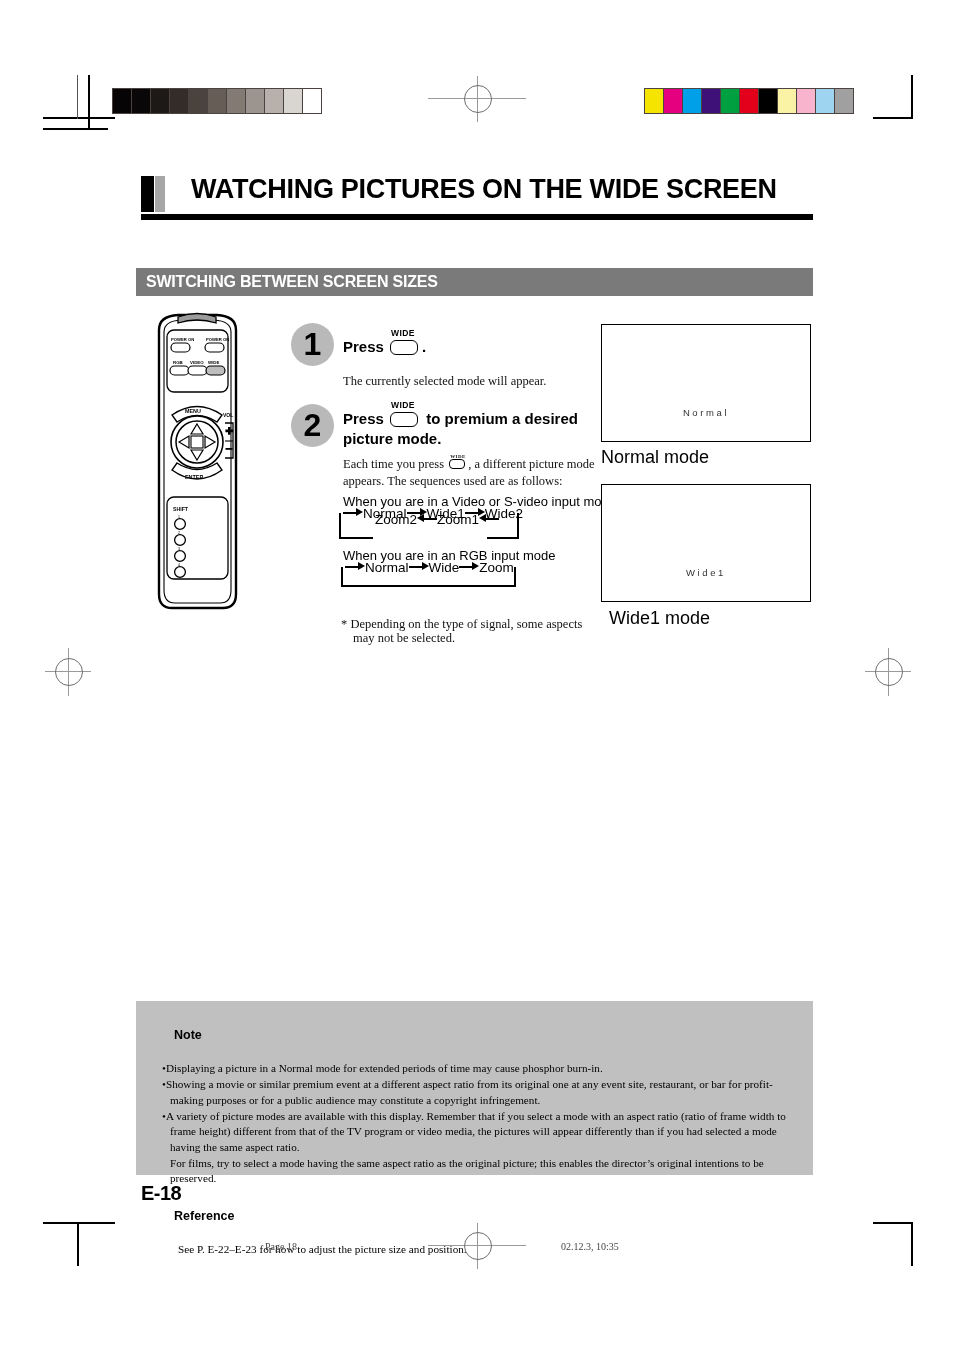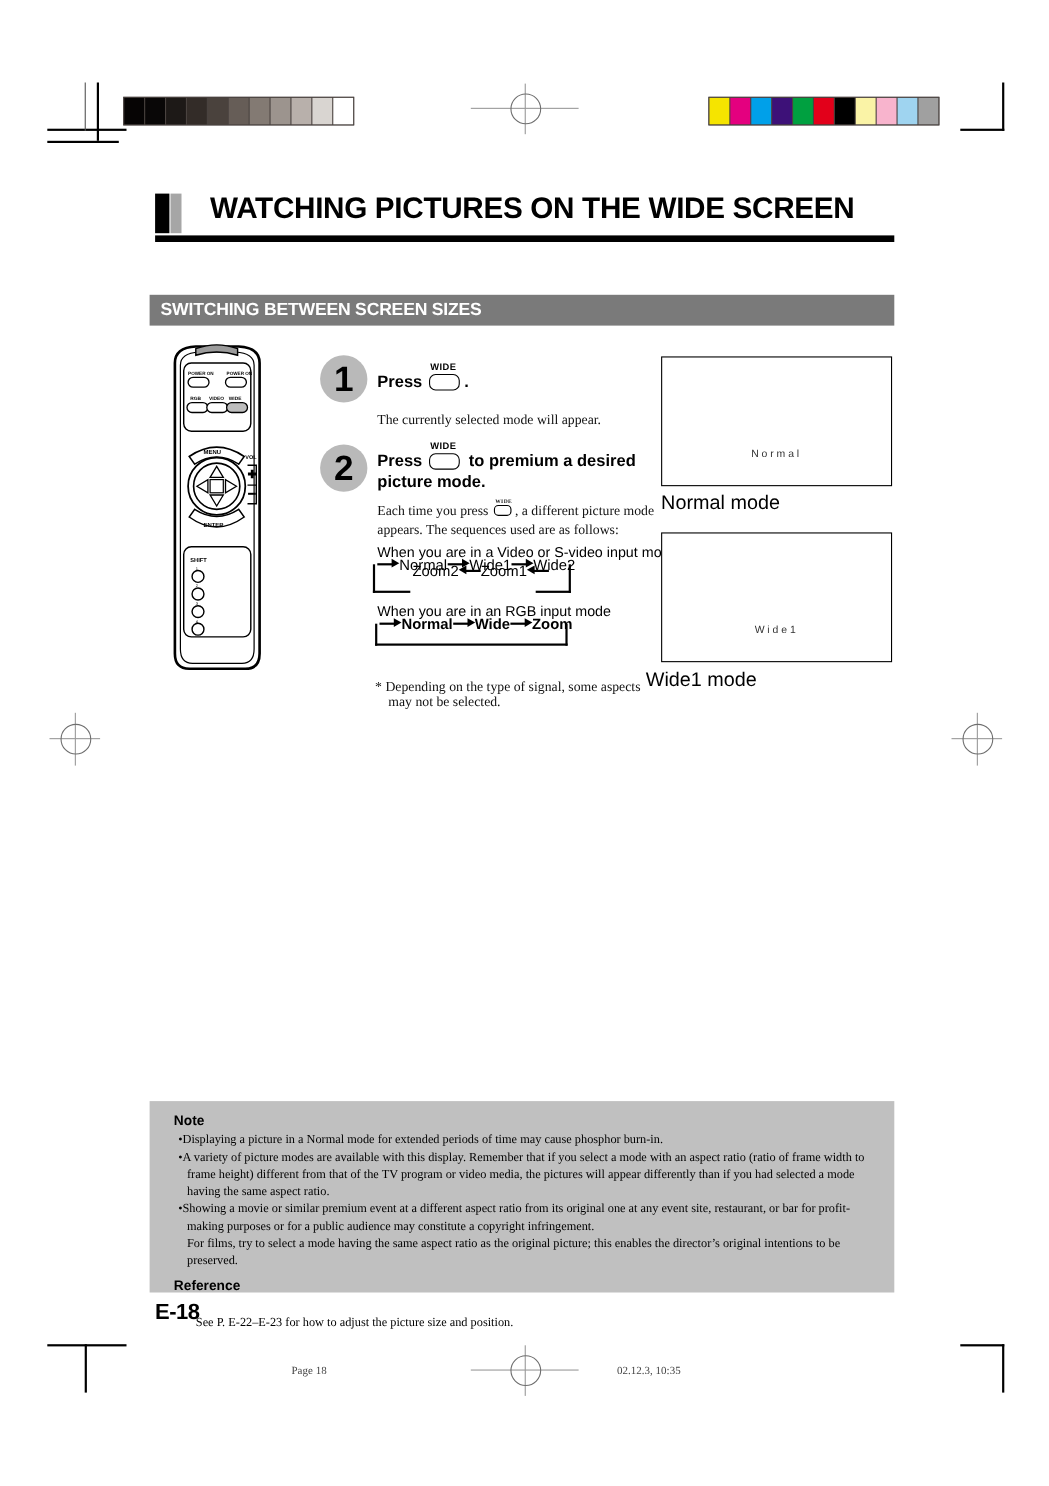--- a/index.html
+++ b/index.html
@@ -51,21 +51,21 @@
   .arw.rev i{left:6px;}
   .arw.rev b{left:0;right:auto;border-left:none;border-right:7px solid #000;}
 
   
   .screen{position:absolute;border:1.8px solid #000;background:#fff;}
   .screen .osd{position:absolute;left:0;right:0;bottom:23px;text-align:center;font-size:9.5px;letter-spacing:2.6px;color:#333;}
   .cap-txt{position:absolute;font-size:18px;}
 
   
   .note{position:absolute;left:136px;top:1001px;width:677px;height:174px;background:#c0c0c0;}
-  .note h4{margin:0;padding:11px 0 3px 22px;font-size:12.5px;font-weight:bold;}
+  .note h4{margin:16px;padding:11px 0 3px 22px;font-size:12.5px;font-weight:bold;}
   .note ul{margin:0;padding:0 16px 0 26px;list-style:none;}
   .note li{font-family:"Liberation Serif","DejaVu Serif",serif;font-size:11.2px;line-height:1.37;
            text-indent:-8px;padding-left:8px;margin-bottom:1px;}
   .note li::before{content:"\2022 ";}
   .note li.cont::before{content:"";}
   .note li.cont{text-indent:0;padding-left:8px;}
   .note p{margin:16px;padding:1px 16px 0 26px;font-family:"Liberation Serif","DejaVu Serif",serif;font-size:11.2px;}
 
   .pagenum{position:absolute;left:141px;top:1182px;font-size:20px;font-weight:bold;letter-spacing:-0.5px;}
   .foot{position:absolute;font-family:Liberation Serif, serif;font-size:10px;color:#444;}
@@ -248,44 +248,44 @@
     <span>Zoom2</span><span class="arw rev"><i></i><b></b></span><span>Zoom1</span><span class="arw rev"><i></i><b></b></span>
   </div>
 </div>
 
 <div class="sans-txt" style="left:343px;top:546px;">When you are in an RGB input mode</div>
 
 <div class="flow" style="left:341px;top:566px;width:180px;height:28px;">
   <div class="ln" style="left:0;top:1px;width:1.8px;height:20px;"></div>
   <div class="ln" style="left:0;top:19px;width:175px;height:1.8px;"></div>
   <div class="ln" style="left:173px;top:1px;width:1.8px;height:20px;"></div>
-  <div class="itm" style="left:4px;top:-6px;font-weight:bold;">
+  <div class="itm" style="left:4px;top:-6px;">
     <span class="arw"><i></i><b></b></span><span>Normal</span><span class="arw"><i></i><b></b></span><span>Wide</span><span class="arw"><i></i><b></b></span><span>Zoom</span>
   </div>
 </div>
 
 <div class="body-txt" style="left:341px;top:615px;white-space:nowrap;">* Depending on the type of signal, some aspects</div>
 <div class="body-txt" style="left:353px;top:629px;white-space:nowrap;">may not be selected.</div>
 
 <div class="screen" style="left:601px;top:324px;width:208px;height:116px;">
   <div class="osd">Normal</div>
 </div>
 <div class="cap-txt" style="left:601px;top:447px;">Normal mode</div>
 
 <div class="screen" style="left:601px;top:484px;width:208px;height:116px;">
   <div class="osd">Wide1</div>
 </div>
-<div class="cap-txt" style="left:587px;top:608px;">Wide1 mode</div>
+<div class="cap-txt" style="left:609px;top:608px;">Wide1 mode</div>
 
 <div class="note">
   <h4>Note</h4>
   <ul>
     <li>Displaying a picture in a Normal mode for extended periods of time may cause phosphor burn-in.</li>
+    <li>Showing a movie or similar premium event at a different aspect ratio from its original one at any event site, restaurant, or bar for profit-making purposes or for a public audience may constitute a copyright infringement.</li>
     <li>A variety of picture modes are available with this display.  Remember that if you select a mode with an aspect ratio (ratio of frame width to frame height) different from that of the TV program or video media, the pictures will appear differently than if you had selected a mode having the same aspect ratio.</li>
-    <li>Showing a movie or similar premium event at a different aspect ratio from its original one at any event site, restaurant, or bar for profit-making purposes or for a public audience may constitute a copyright infringement.</li>
     <li class="cont">For films, try to select a mode having the same aspect ratio as the original picture; this enables the director’s original intentions to be preserved.</li>
   </ul>
   <h4 style="padding-top:6px;">Reference</h4>
   <p>See P. E-22–E-23 for how to adjust the picture size and position.</p>
 </div>
 
 <div class="pagenum">E-18</div>
 
 <div class="foot" style="left:265px;top:1241px;">Page 18</div>
 <div class="foot" style="left:561px;top:1241px;">02.12.3, 10:35</div>

